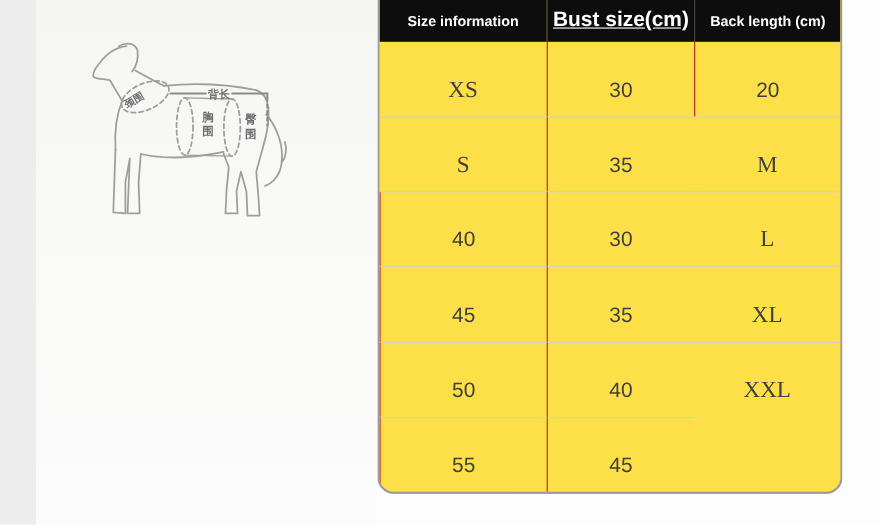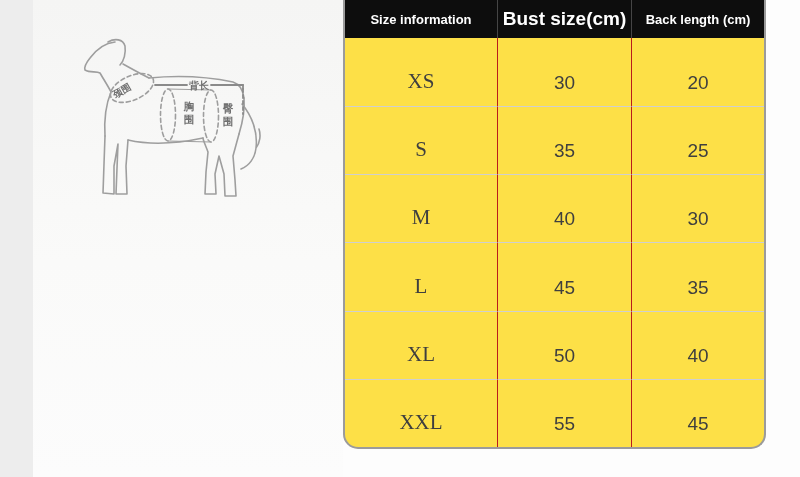--- a/index.html
+++ b/index.html
@@ -24,21 +24,21 @@
   .size-table{position:absolute;left:343px;top:0;width:423px;height:449px;
     background:#fde047;
     border:2px solid #9b9b9b;border-top:none;
     border-radius:0 0 15px 15px;overflow:hidden;
     display:grid;
     grid-template-columns:152px 134px 1fr;
     grid-template-rows:38px repeat(6,1fr);
     box-sizing:border-box;}
   .th{background:#0d0d0d;color:#ffffff;font-weight:bold;
     display:flex;align-items:center;justify-content:center;text-align:center;}
-  .th.c2{border-left:1px solid #454545;}
+  .th.c2{border-left:1px solid #454545;text-decoration:underline;}
   .th.c3{border-left:1px solid #454545;}
   .th1{font-size:13px;}
   .th2{font-size:19px;}
   .th3{font-size:13px;}
   .td{display:flex;align-items:flex-end;justify-content:center;
     padding-bottom:12px;box-sizing:border-box;
     color:#3f3f3f;border-top:1px solid #cfcfcf;}
   .td.first-row{border-top:none;}
   .td.c2,.td.c3{border-left:1px solid #b91c1c;}
   .td.size-cell{font-size:21px;font-family:Liberation Serif, serif;}
@@ -106,21 +106,20 @@
     <div class="th th1 c1">Size information</div>
     <div class="th th2 c2">Bust size(cm)</div>
     <div class="th th3 c3">Back length (cm)</div>
 
     <div class="td size-cell c1 first-row">XS</div>
     <div class="td num-cell c2 first-row">30</div>
     <div class="td num-cell c3 first-row">20</div>
 
     <div class="td size-cell c1">S</div>
     <div class="td num-cell c2">35</div>
-    <div class="td num-cell c3">25</div>
 
     <div class="td size-cell c1">M</div>
     <div class="td num-cell c2">40</div>
     <div class="td num-cell c3">30</div>
 
     <div class="td size-cell c1">L</div>
     <div class="td num-cell c2">45</div>
     <div class="td num-cell c3">35</div>
 
     <div class="td size-cell c1">XL</div>

